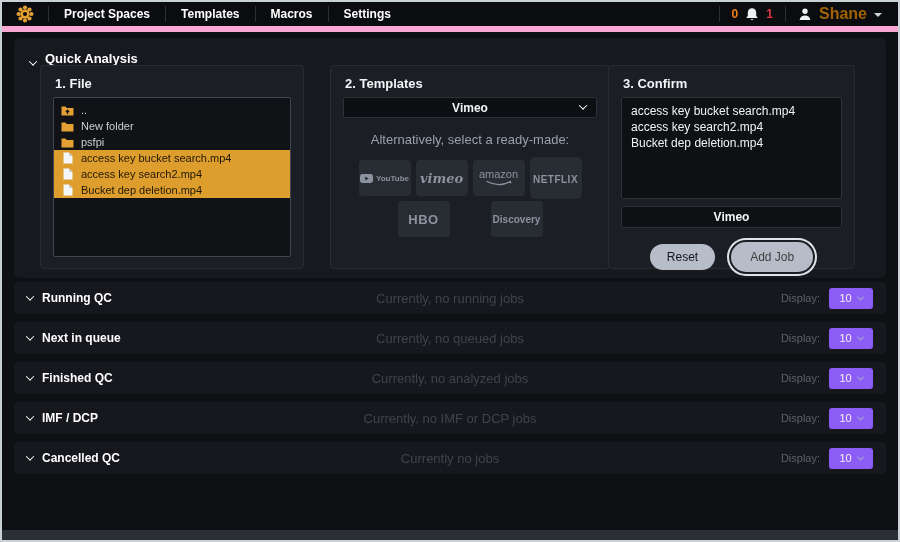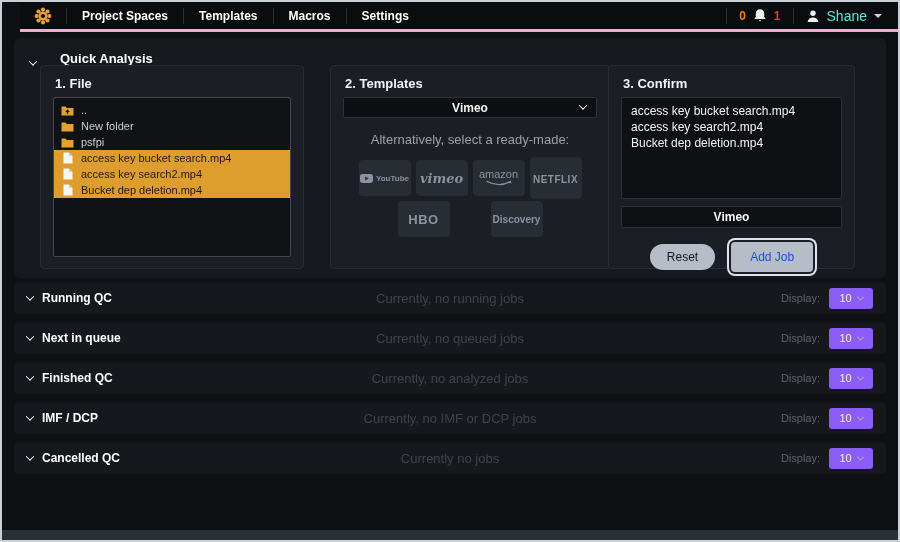--- a/index.html
+++ b/index.html
@@ -7,47 +7,47 @@
   body {
     font-family: "Liberation Sans", sans-serif;
     background:#0e1013;
     border:2px solid #c9d1d6;
     position:relative;
     overflow:hidden;
   }
 
   
   .topnav{
-    position:absolute; top:0; left:18px; right:0; height:30px;
+    position:absolute; top:0; left:0; right:0; height:30px;
     background:#0a0c0f; display:flex; align-items:center;
-    border-bottom:3px solid #f9a8d4;
+    border-bottom:6px solid #f9a8d4;
   }
   .logo-wrap{ width:46px; display:flex; justify-content:center; align-items:center; }
   .nav-divider{ width:1px; height:16px; background:#2b2f36; }
   .nav-item{
     color:#fff; font-size:12px; font-weight:700; padding:0 15px;
     height:30px; display:flex; align-items:center; cursor:pointer; white-space:nowrap;
   }
   .nav-right{ margin-left:auto; display:flex; align-items:center; height:30px; }
   .notif-group{ display:flex; align-items:center; gap:7px; padding:0 12px; }
   .notif-num-left{ color:#ef7c1a; font-size:12px; font-weight:700; }
   .notif-num-right{ color:#e0393e; font-size:12px; font-weight:700; }
   .user-group{ display:flex; align-items:center; gap:7px; padding:0 16px 0 12px; cursor:pointer; }
-  .user-name{ color:#5eead4; font-size:14px; font-weight:400; }
+  .user-name{ color:#a16207; font-size:16px; font-weight:700; }
   .caret-down{ width:0; height:0; border-left:4px solid transparent; border-right:4px solid transparent; border-top:4px solid #cfd4da; margin-top:1px; }
 
   
   .chev{ width:6px; height:6px; border-right:1.6px solid #fff; border-bottom:1.6px solid #fff; transform:rotate(45deg) translate(-1px,-1px); display:inline-block; }
 
   
   .qa-panel{
     position:absolute; left:12px; right:12px; top:36px; height:240px;
     background:#17191f; border-radius:6px;
   }
-  .qa-header{ display:flex; align-items:flex-end; gap:24px; padding:13px 0 0 16px; cursor:pointer; }
+  .qa-header{ display:flex; align-items:flex-end; gap:9px; padding:13px 0 0 16px; cursor:pointer; }
   .qa-title{ color:#fff; font-size:13px; font-weight:700; }
 
   .sub-panel{
     position:absolute; top:27px; height:204px;
     background:#1b1e24; border:1px solid #272c33; border-radius:4px;
     padding:8px 12px;
   }
   .panel-file{ left:26px; width:264px; }
   .panel-templates{ left:316px; width:280px; }
   .panel-confirm{ left:594px; width:247px; }
@@ -97,21 +97,21 @@
     margin-top:7px; height:22px; background:#0e1014; border:1px solid #2c3137; border-radius:2px;
     display:flex; align-items:center; justify-content:center;
     color:#f2f4f6; font-size:12px; font-weight:700;
   }
   .confirm-actions{ margin-top:14px; display:flex; justify-content:center; align-items:center; gap:16px; }
   .btn-reset{
     background:#b6bdc9; color:#15181d; border:none; border-radius:13px;
     font-family:inherit; font-size:12px; padding:6px 17px; cursor:pointer;
   }
   .btn-addjob{
-    background:#b6bdc9; color:#1d4ed8; border:none; border-radius:4px;
+    background:#b6bdc9; color:#404040; border:none; border-radius:15px;
     font-family:inherit; font-size:12px; padding:8px 19px; cursor:pointer;
     box-shadow:0 0 0 2px #1b1e24, 0 0 0 4px #dfe4ea;
   }
 
   
   .sections{
     position:absolute; left:12px; right:12px; top:280px;
     display:flex; flex-direction:column; gap:8px;
   }
   .section-row{

